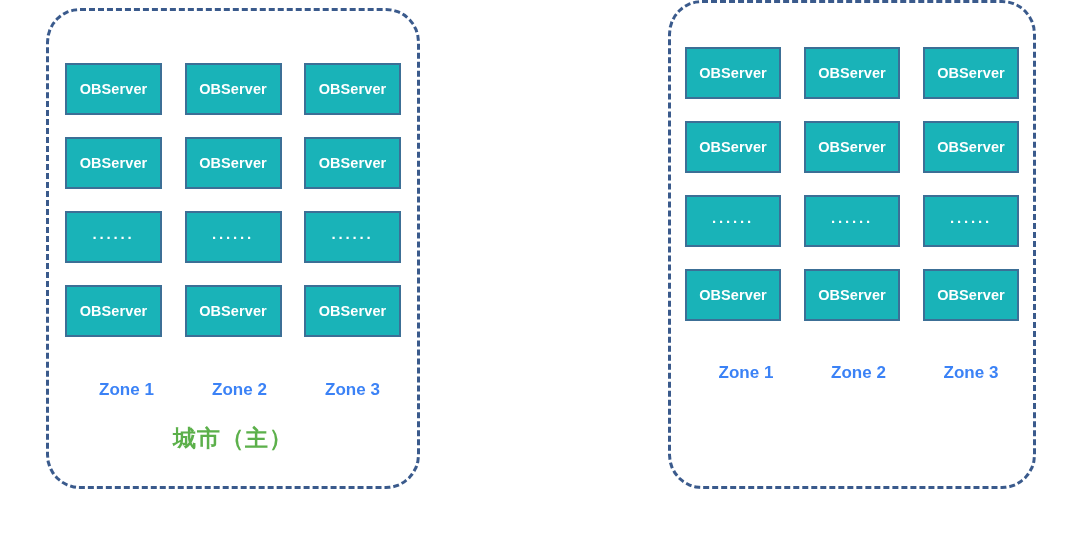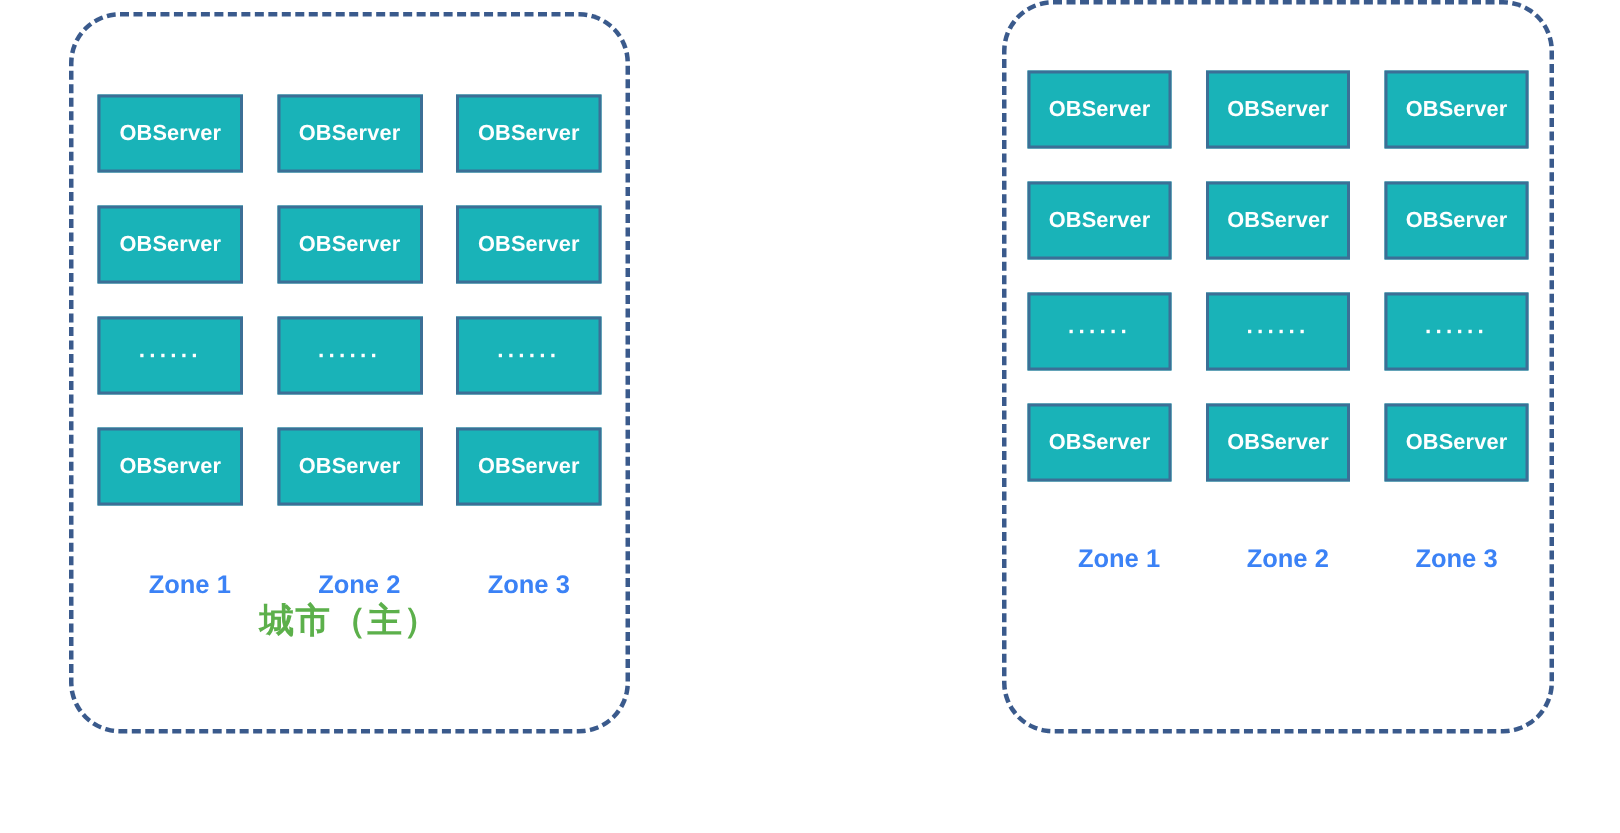--- a/index.html
+++ b/index.html
@@ -107,21 +107,21 @@
   .city-title {
     position: absolute;
     left: 0;
     right: 0;
     text-align: center;
     color: #5cb04b;
     font-size: 23px;
     font-weight: bold;
     letter-spacing: 1px;
   }
-  .city-panel.left .city-title { top: 387px; }
+  .city-panel.left .city-title { top: 412px; }
   .city-panel.right .city-title { top: 403px; }
 
   
   .replication {
     position: absolute;
     left: 452px;
     top: 172px;
     width: 196px;
     text-align: center;
   }

